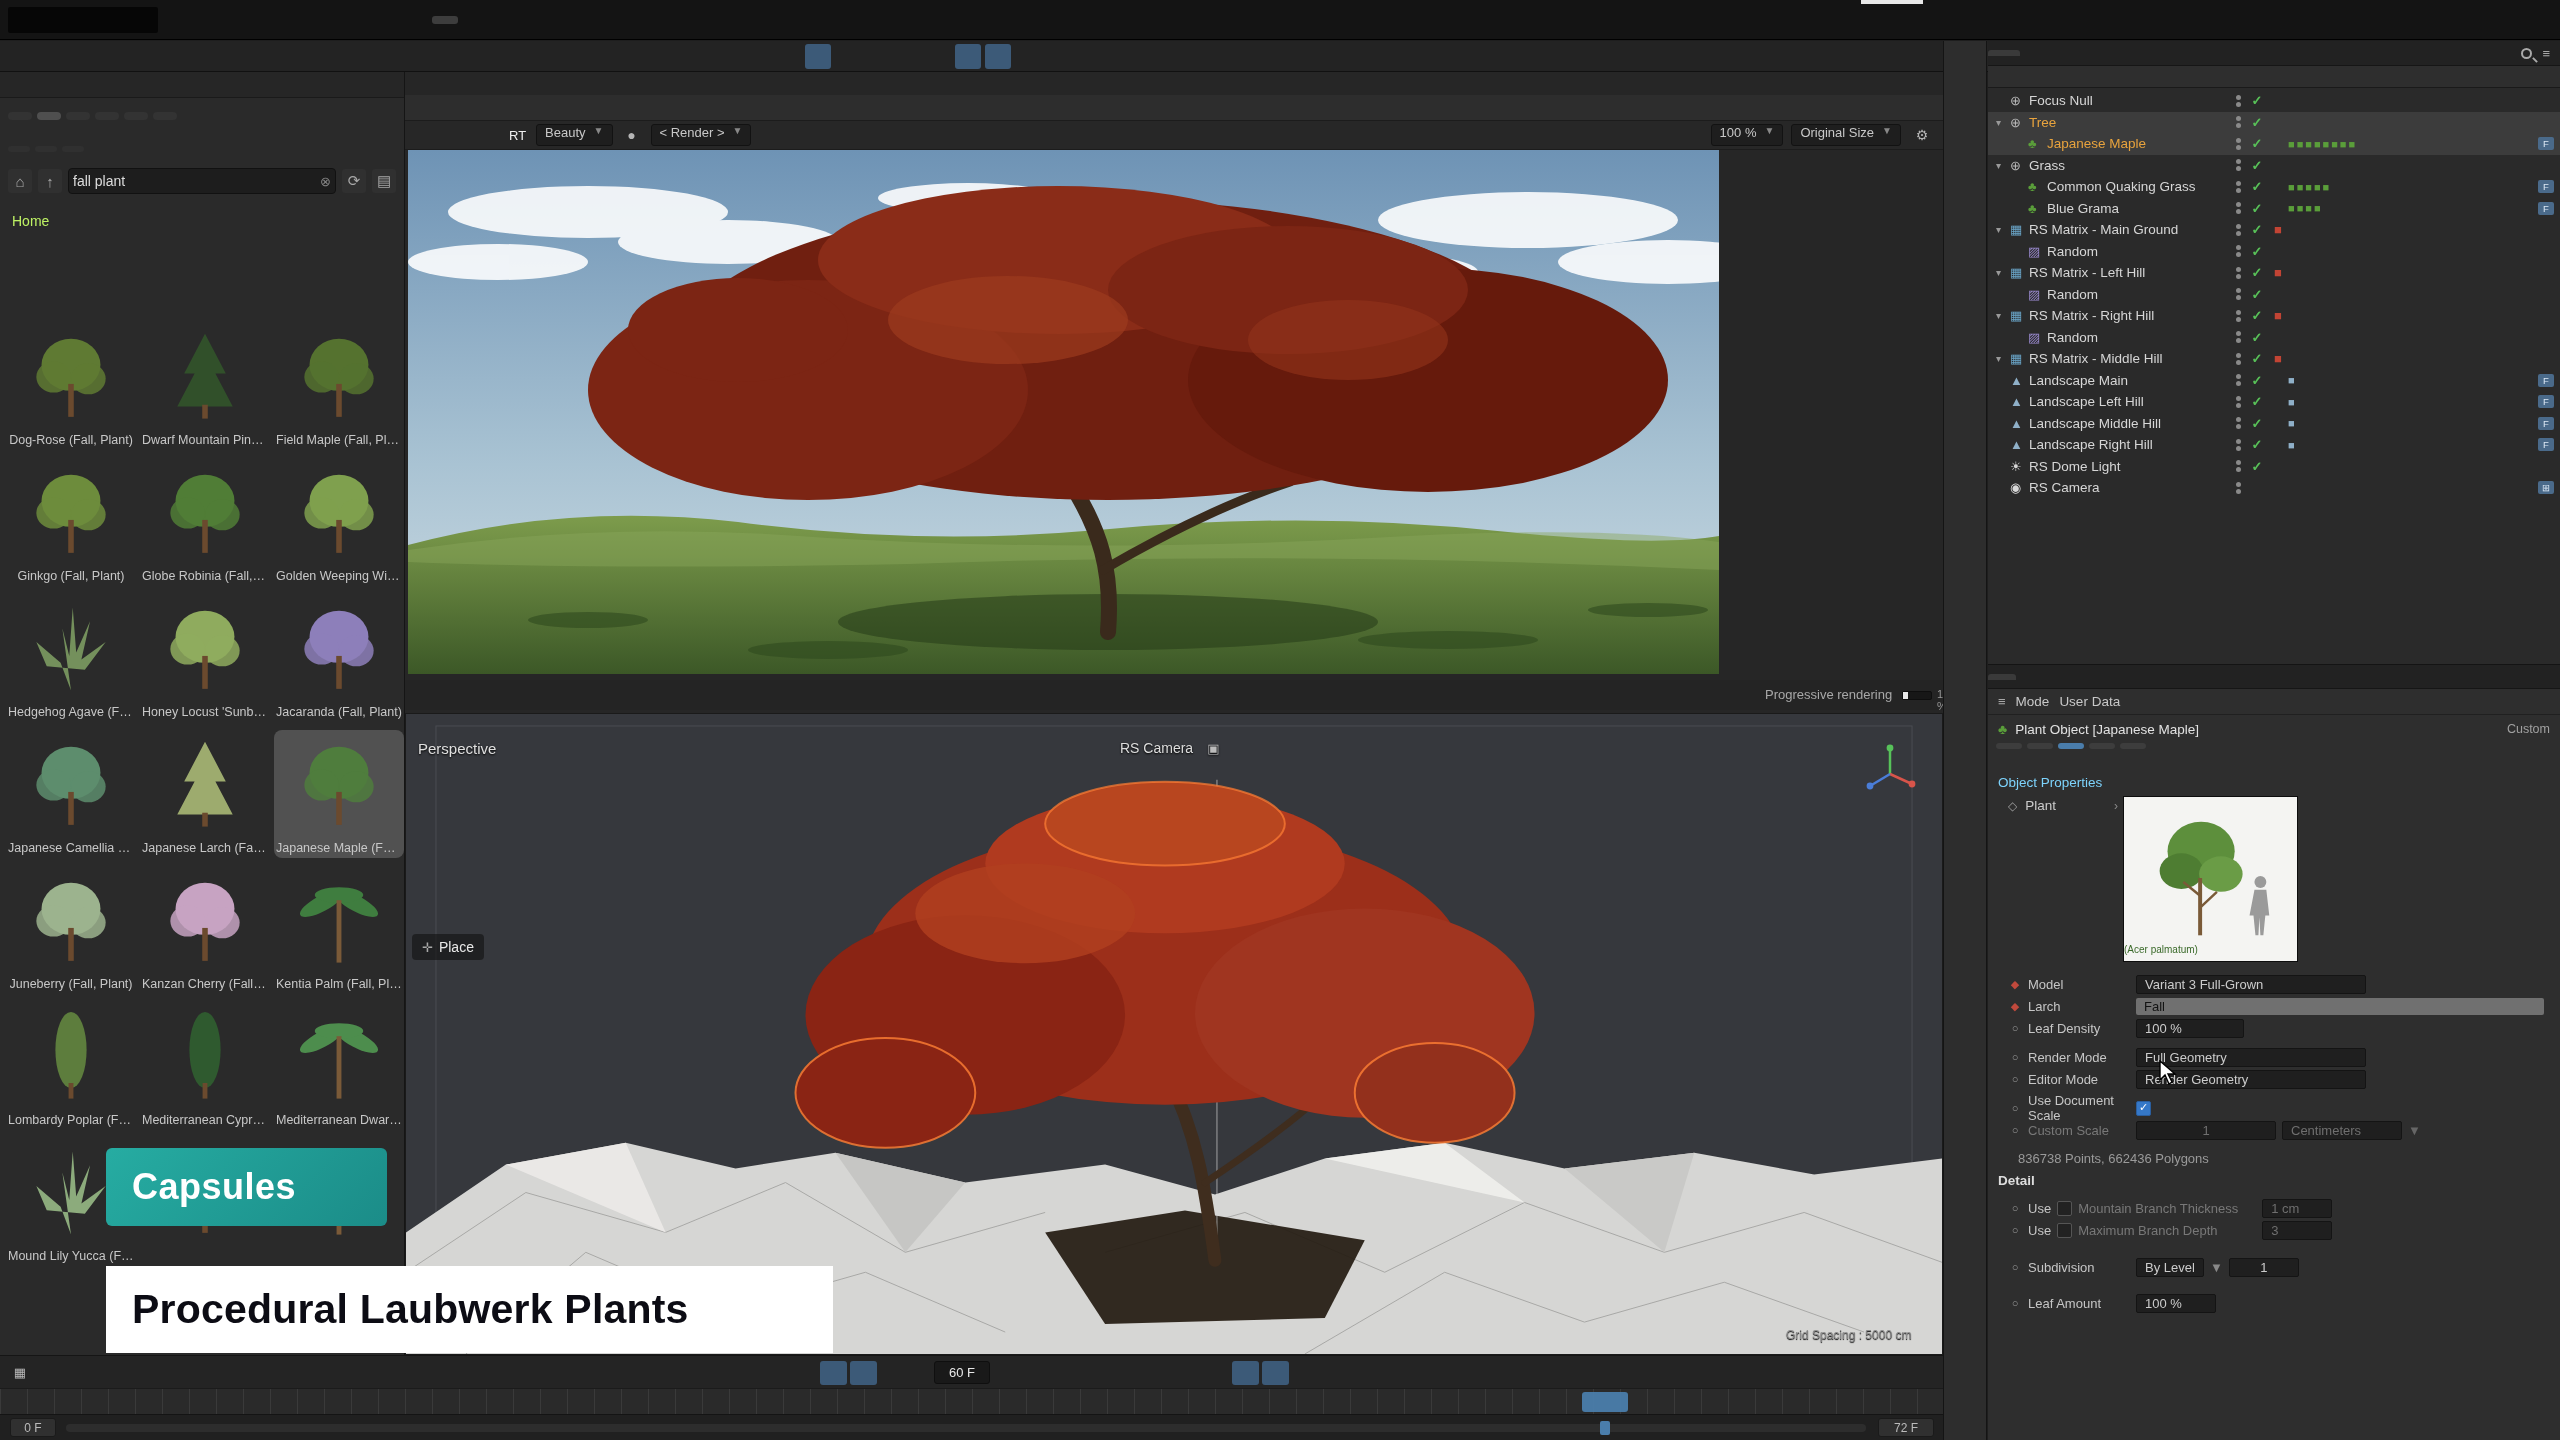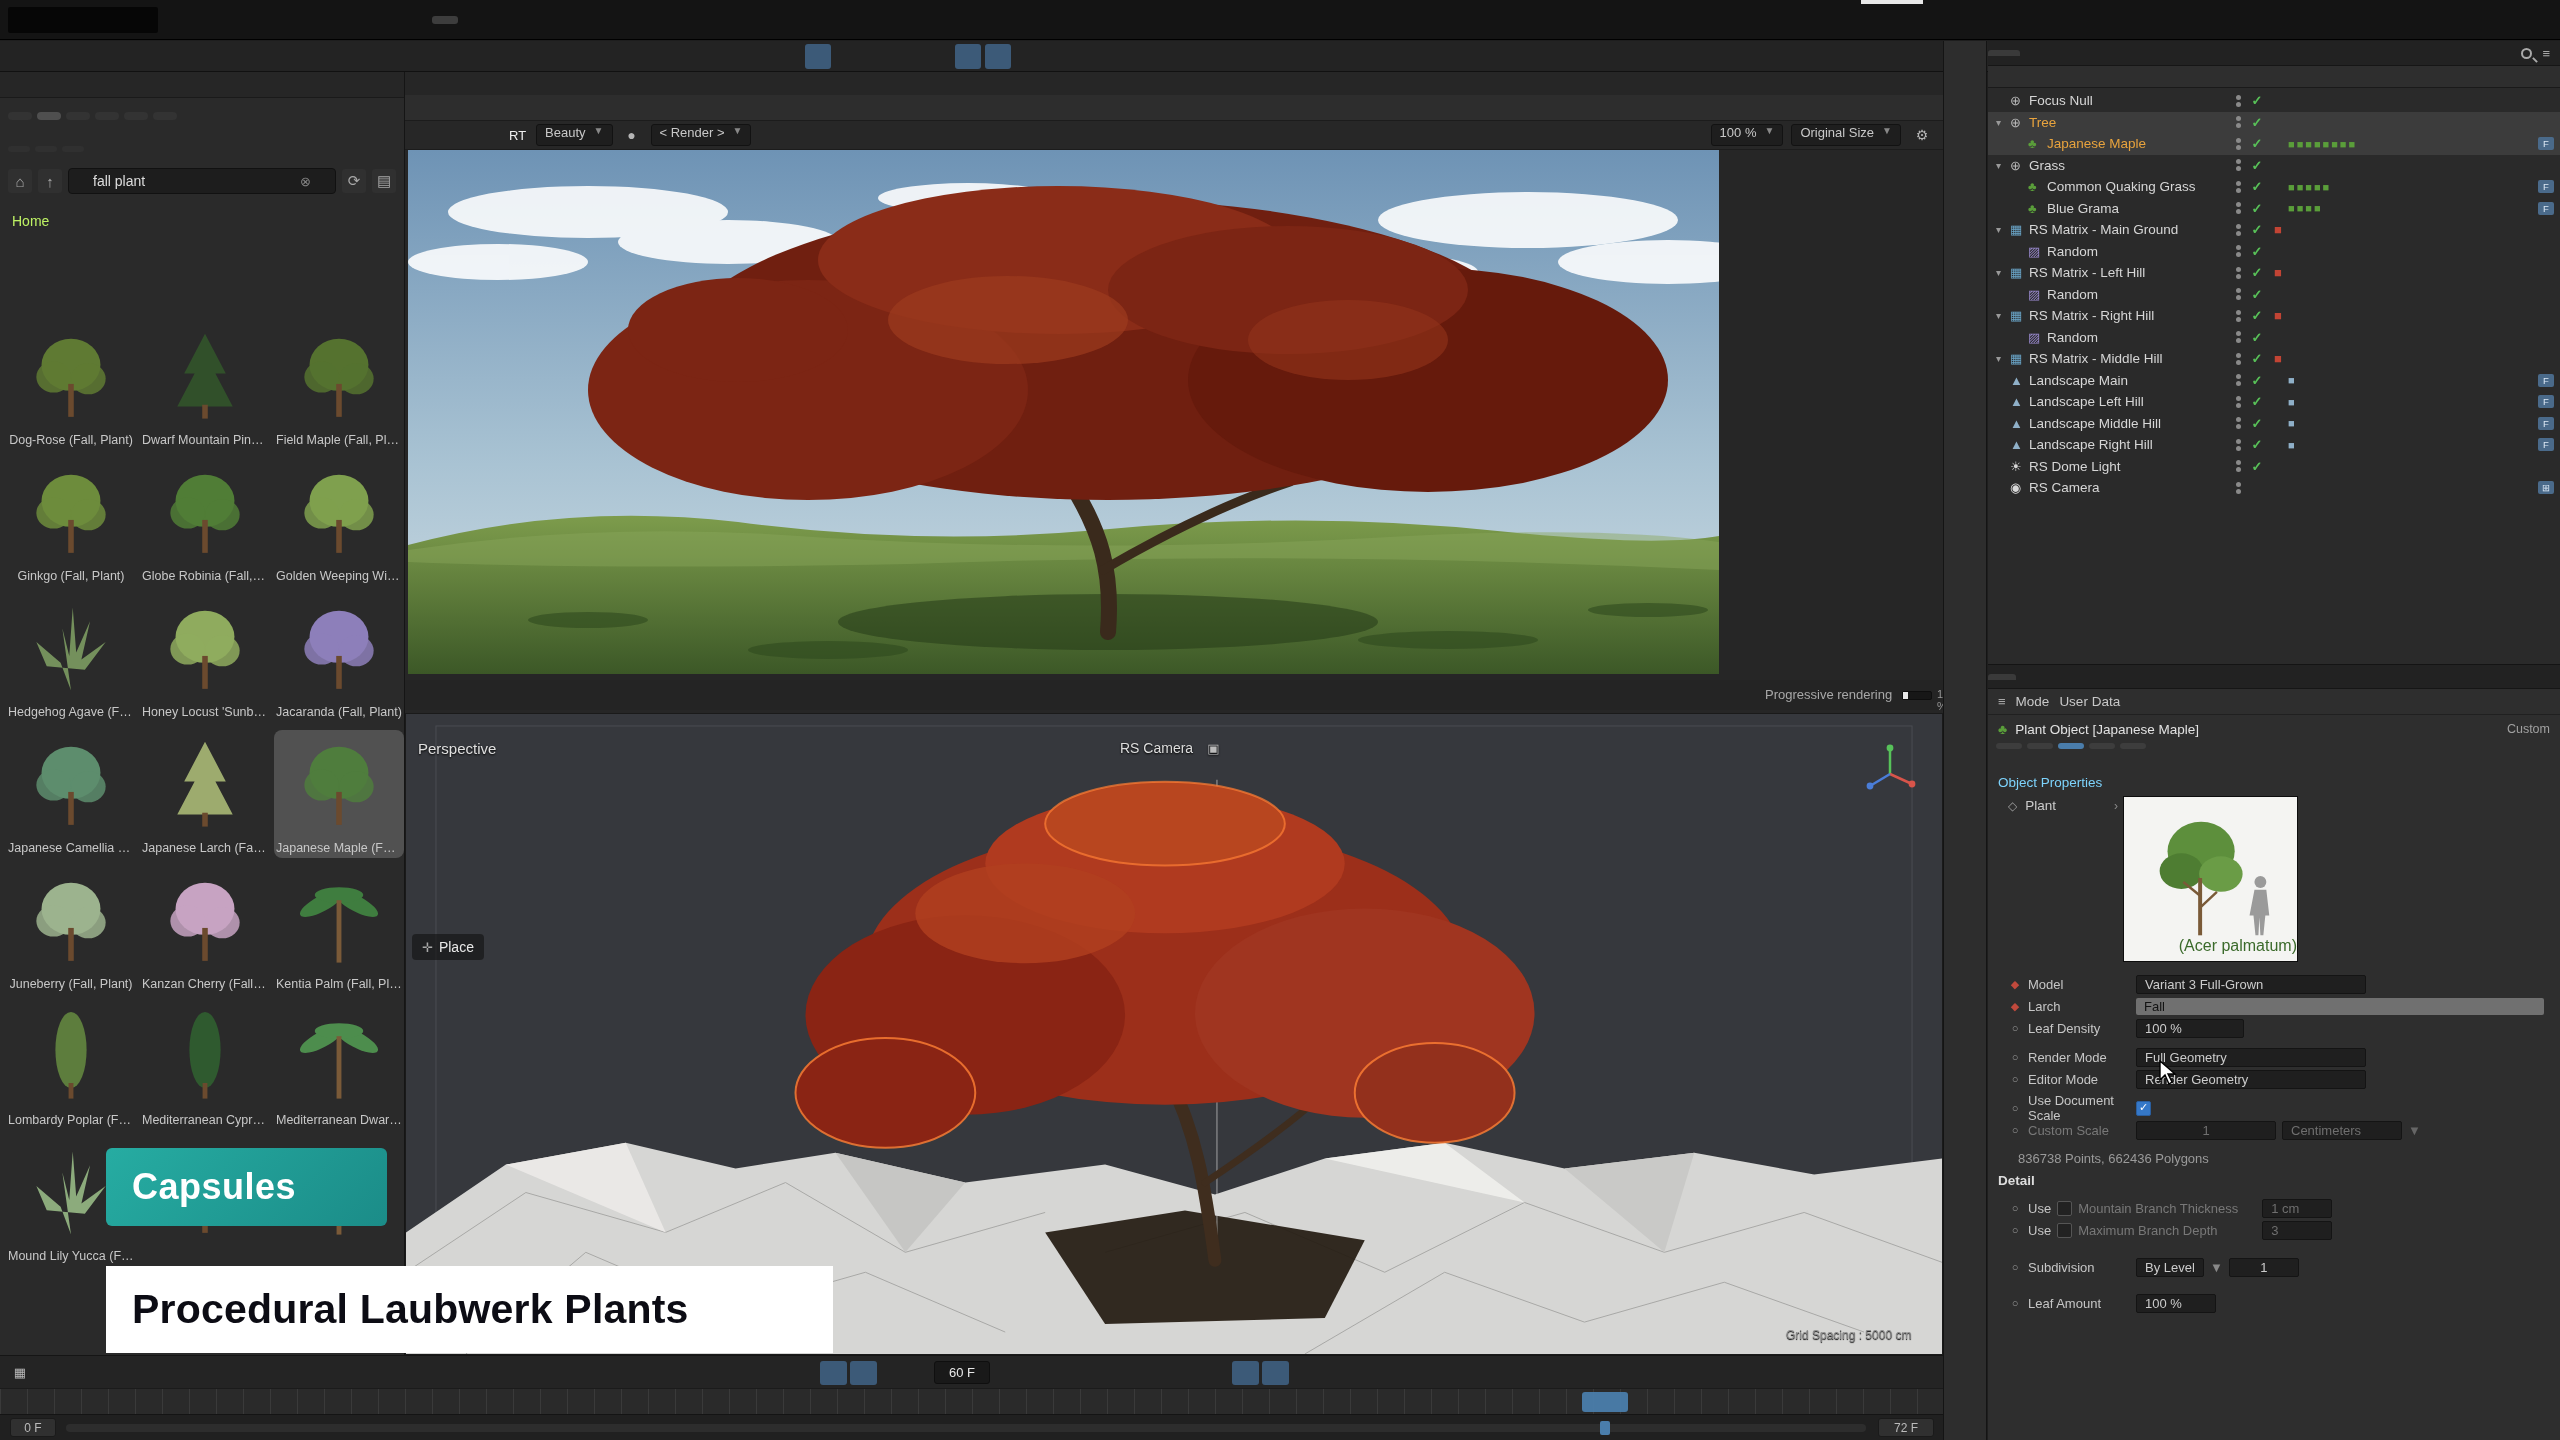--- a/index.html
+++ b/index.html
@@ -24,21 +24,21 @@
   #left-panel{position:absolute;left:0;top:72px;width:405px;height:1368px;background:#2a2a2a;border-right:1px solid #151515}
   .ab-menu{display:flex;gap:4px;align-items:center;height:26px;padding:0 10px;background:#262626;border-bottom:1px solid #1a1a1a}
   .ab-menu span{font-size:14px;color:#c0c0c0;padding:0 8px}
   .ab-filters{display:flex;gap:5px;align-items:center;height:36px;padding:0 8px;background:#2a2a2a}
   .ab-filters span{font-size:14px;color:#c8c8c8;padding:4px 12px;background:#333;border-radius:4px}
   .ab-filters span.active{background:#4f4f4f;color:#fff}
   .ab-subtabs{display:flex;gap:5px;align-items:center;height:29px;padding:0 8px}
   .ab-subtabs span{font-size:13px;color:#b5b5b5;padding:3px 11px;background:#303030;border-radius:4px}
   .ab-search{display:flex;align-items:center;gap:6px;height:36px;padding:0 8px}
   .ab-ic{width:24px;height:24px;display:flex;align-items:center;justify-content:center;color:#a8a8a8;font-size:15px;background:#303030;border-radius:3px}
-  .ab-field{flex:1;height:26px;background:#1d1d1d;border:1px solid #111;border-radius:4px;display:flex;align-items:center;padding:0 24px;gap:6px}
+  .ab-field{flex:1;height:26px;background:#1d1d1d;border:1px solid #111;border-radius:4px;display:flex;align-items:center;padding:0 4px;gap:6px}
   .ab-field input{flex:1;background:transparent;border:0;outline:0;color:#ddd;font-size:14px;font-family:inherit}
   .ab-clear{color:#888;font-size:13px}
   .ab-home{padding:14px 12px 4px;font-size:14px;color:#bef264}
   .asset-grid{position:absolute;left:6px;top:250px;width:393px;display:grid;grid-template-columns:repeat(3,1fr);column-gap:4px;row-gap:8px}
   .asset-cell{display:flex;flex-direction:column;align-items:center;padding:3px 2px;border-radius:8px}
   .asset-cell.selected{background:#515151}
   .thumb{width:104px;height:104px}
   .thumb svg{width:100%;height:100%}
   .thumb g{display:none}
   [data-shape="round"] .g-round{display:block}
@@ -145,21 +145,21 @@
   .at-sectabs{position:absolute;left:8px;top:78px;display:flex;gap:5px}
   .at-sectab{padding:3px 13px;font-size:13.5px;color:#c8c8c8;background:#3d3d3d;border-radius:3px}
   .at-sectab.active{background:#4a7dab;color:#fff}
   .at-objprops{position:absolute;left:10px;top:110px;font-size:13.5px;font-weight:normal;color:#7dd3fc}
   .at-plantrow{position:absolute;left:20px;top:133px;display:flex;gap:8px;align-items:center}
   .at-plantrow .mk{color:#9a9a9a;font-size:12px}
   .at-plantrow .lb{font-size:13.5px;color:#ccc}
   .at-plantrow .car{color:#888;font-size:12px;margin-left:50px}
   .plant-thumb{position:absolute;left:135px;top:131px;width:175px;height:166px;background:#f2f2f0;border:1px solid #0d0d0d}
   .plant-thumb svg{width:100%;height:100%;display:block}
-  .plant-thumb .cap{position:absolute;left:0;bottom:6px;width:100%;text-align:right;font-size:16px;color:#3a6a2a}
+  .plant-thumb .cap{position:absolute;left:0;bottom:6px;width:100%;text-align:left;font-size:10px;color:#3a6a2a}
 
   .attr-rows{position:absolute;left:0;top:308px;width:572px}
   .attr-row{display:flex;align-items:center;height:22px;padding-left:20px;gap:6px}
   .attr-rows > .attr-row:nth-of-type(4){margin-top:7px}
   .marker{width:14px;font-size:11px;color:var(--mcolor,#9a9a9a);text-align:center}
   .attr-label{width:102px;font-size:13px;color:#c6c6c6;white-space:nowrap}
   .attr-value{font-size:13px}
   [data-kind="drop"] .attr-value{background:#1f1f1f;border:1px solid #141414;border-radius:2px;color:#ccc;min-width:230px;padding:1px 8px}
   [data-kind="wide"] .attr-value{background:#707070;color:#131313;border-radius:2px;min-width:408px;padding:1px 8px}
   [data-kind="num"] .attr-value{background:#1f1f1f;border:1px solid #141414;border-radius:2px;color:#ccc;min-width:108px;padding:1px 8px}

